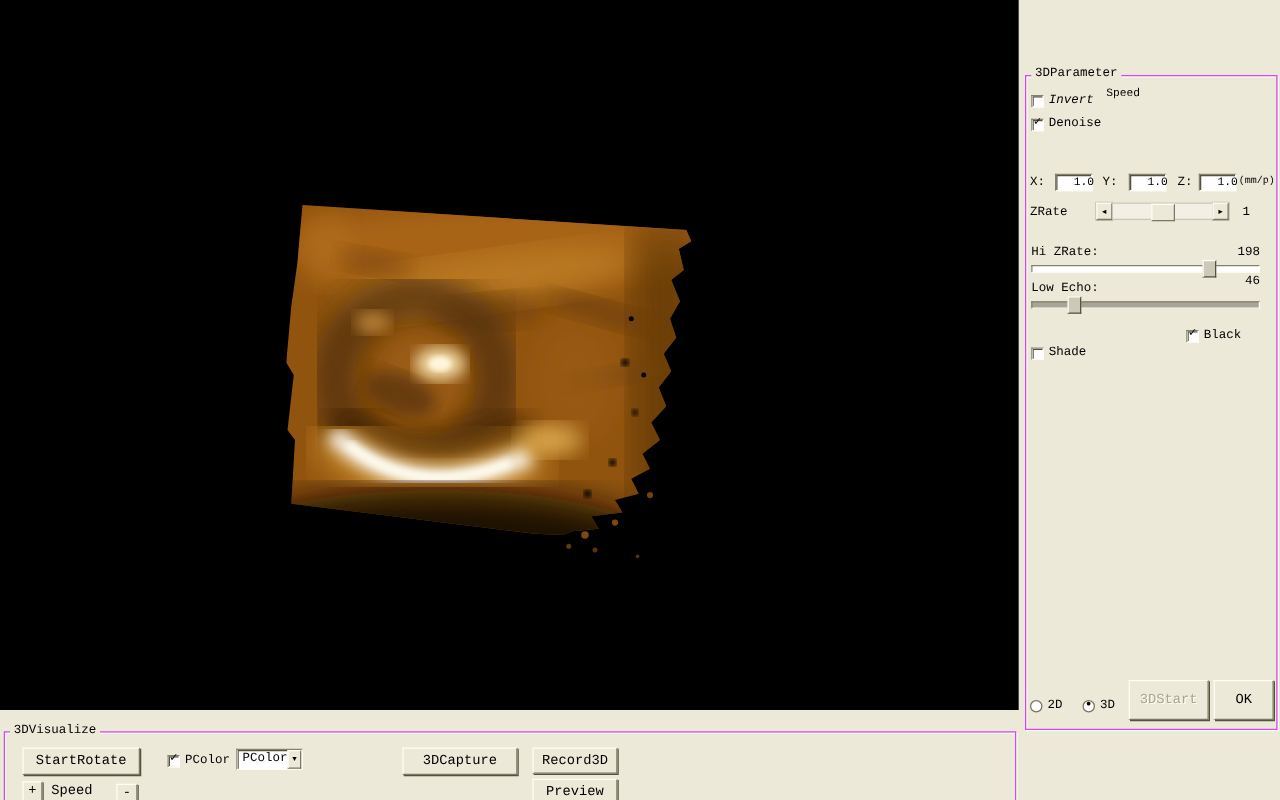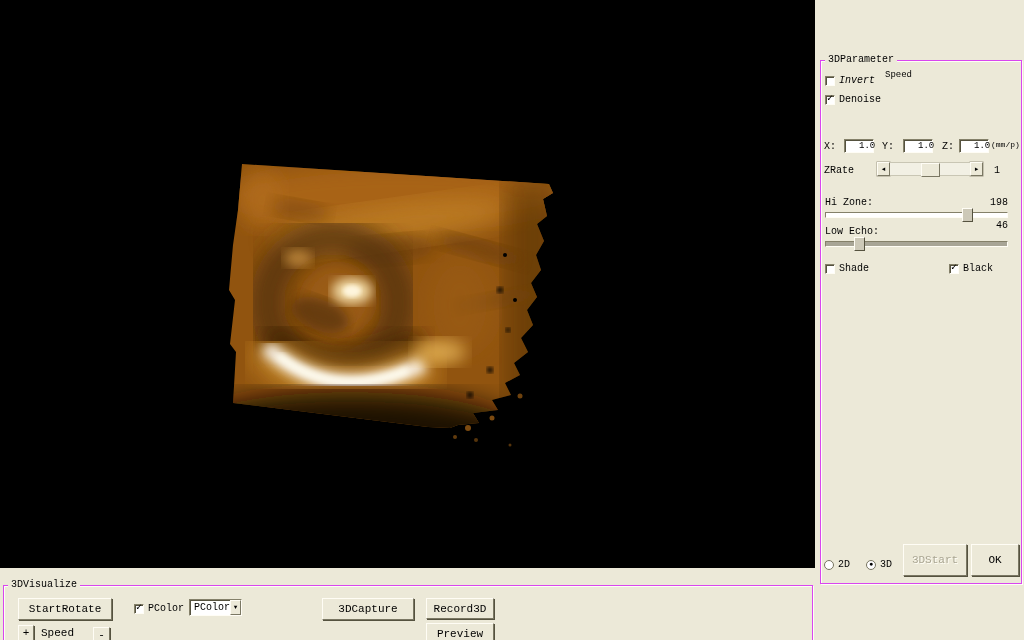--- a/index.html
+++ b/index.html
@@ -173,31 +173,31 @@
           </div>
         <div style="flex:1;background:#f2f0e4;border-top:1px solid #c9c6b4;border-bottom:1px solid #c9c6b4;position:relative;">
           <div class="abs" style="left:31px;top:0;width:17px;height:12px;background:#ece9d8;border:1px solid;border-color:#fffdf5 #7a7763 #7a7763 #fffdf5;"></div>
         </div>
         <div class="sb-btn">
             <span>►</span>
           </div>
       </div>
       <span class="abs lbl" style="left:173px;top:104px;">1</span>
 
-      <span class="abs lbl" style="left:4px;top:136px;">Hi Zone:</span>
+      <span class="abs lbl" style="left:4px;top:136px;">Hi ZRate:</span>
       <span class="abs lbl" style="right:13px;top:136px;margin-left:40px;">198</span>
       <div class="abs track" style="left:4px;top:151px;width:183px;height:6px;background:#fff;"></div>
       <div class="abs sthumb" style="left:141px;top:147px;"></div>
 
       <span class="abs lbl" style="left:4px;top:165px;">Low Echo:</span>
       <span class="abs lbl" style="right:13px;top:159px;">46</span>
       <div class="abs track" style="left:4px;top:180px;width:183px;height:6px;background:#a8a596;"></div>
       <div class="abs sthumb" style="left:33px;top:176px;"></div>
 
-      <div class="abs cbrow" style="left:4px;top:202px;">
+      <div class="abs cbrow" style="left:4px;top:216px;">
         <div class="cb">
             <span></span>
           </div>
         <span class="lbl">Shade</span>
       </div>
       <div class="abs cbrow" style="left:128px;top:202px;">
         <div class="cb">
             <span>✓</span>
           </div>
         <span class="lbl">Black</span>

